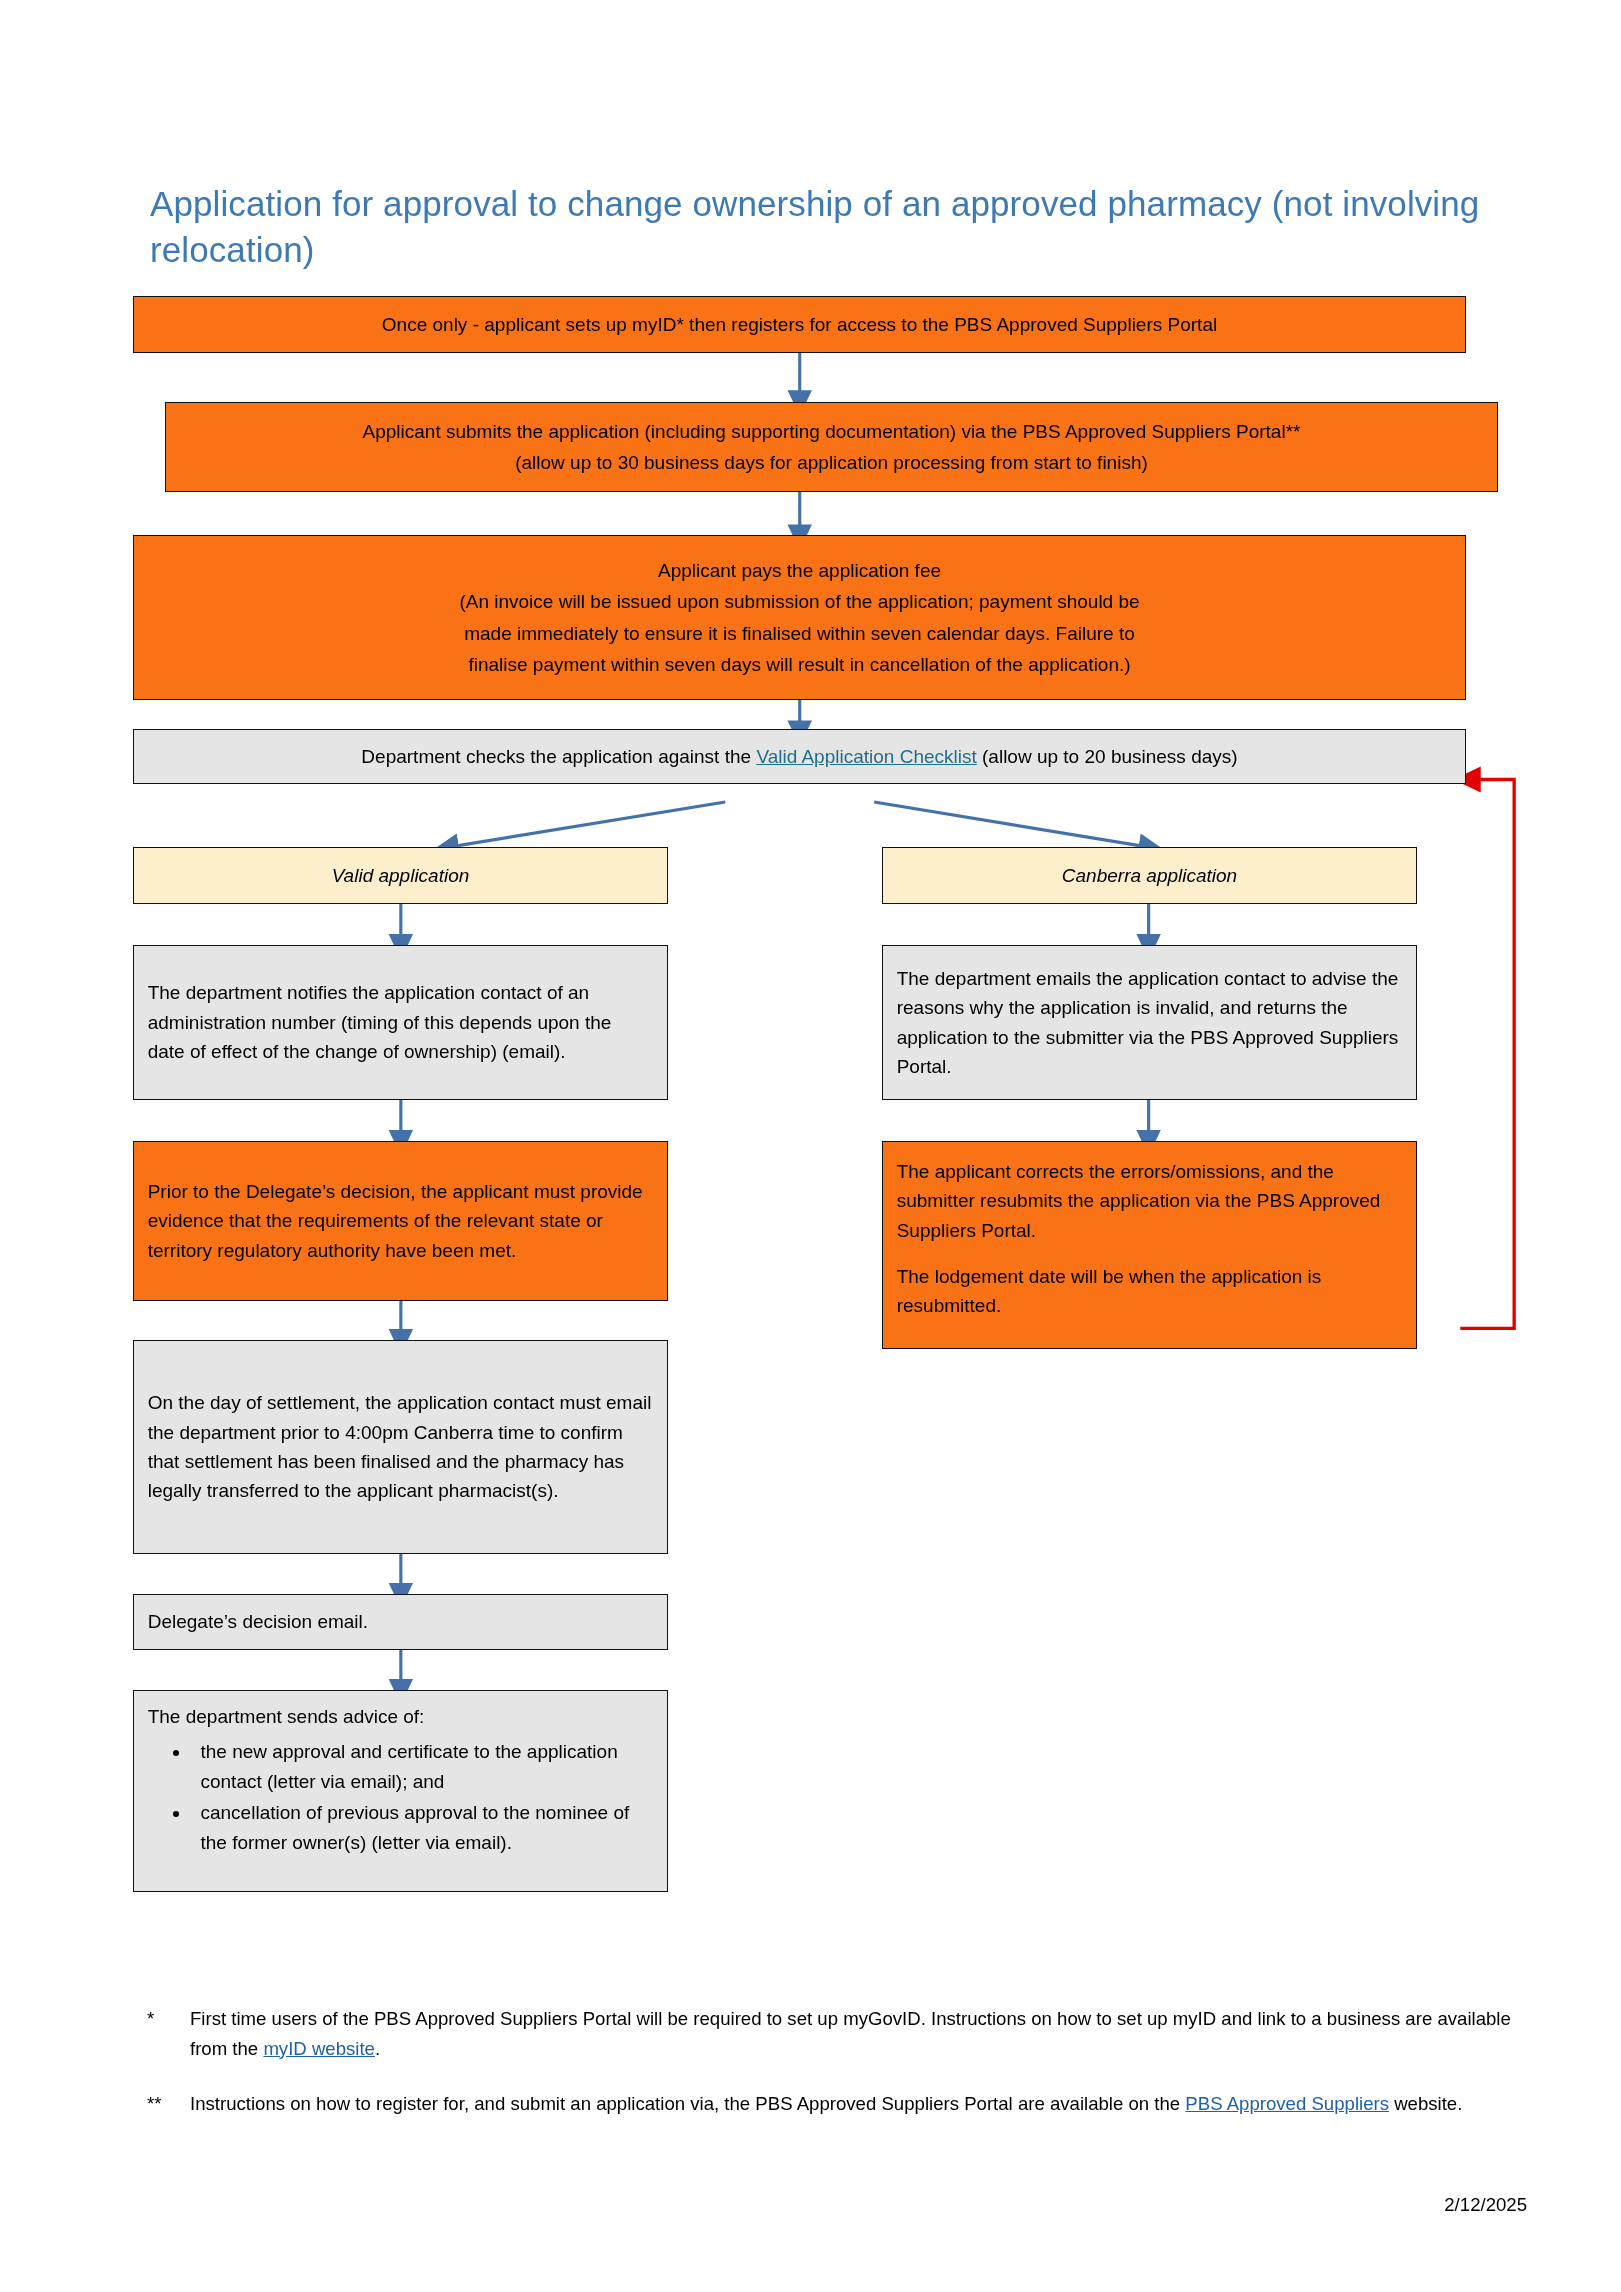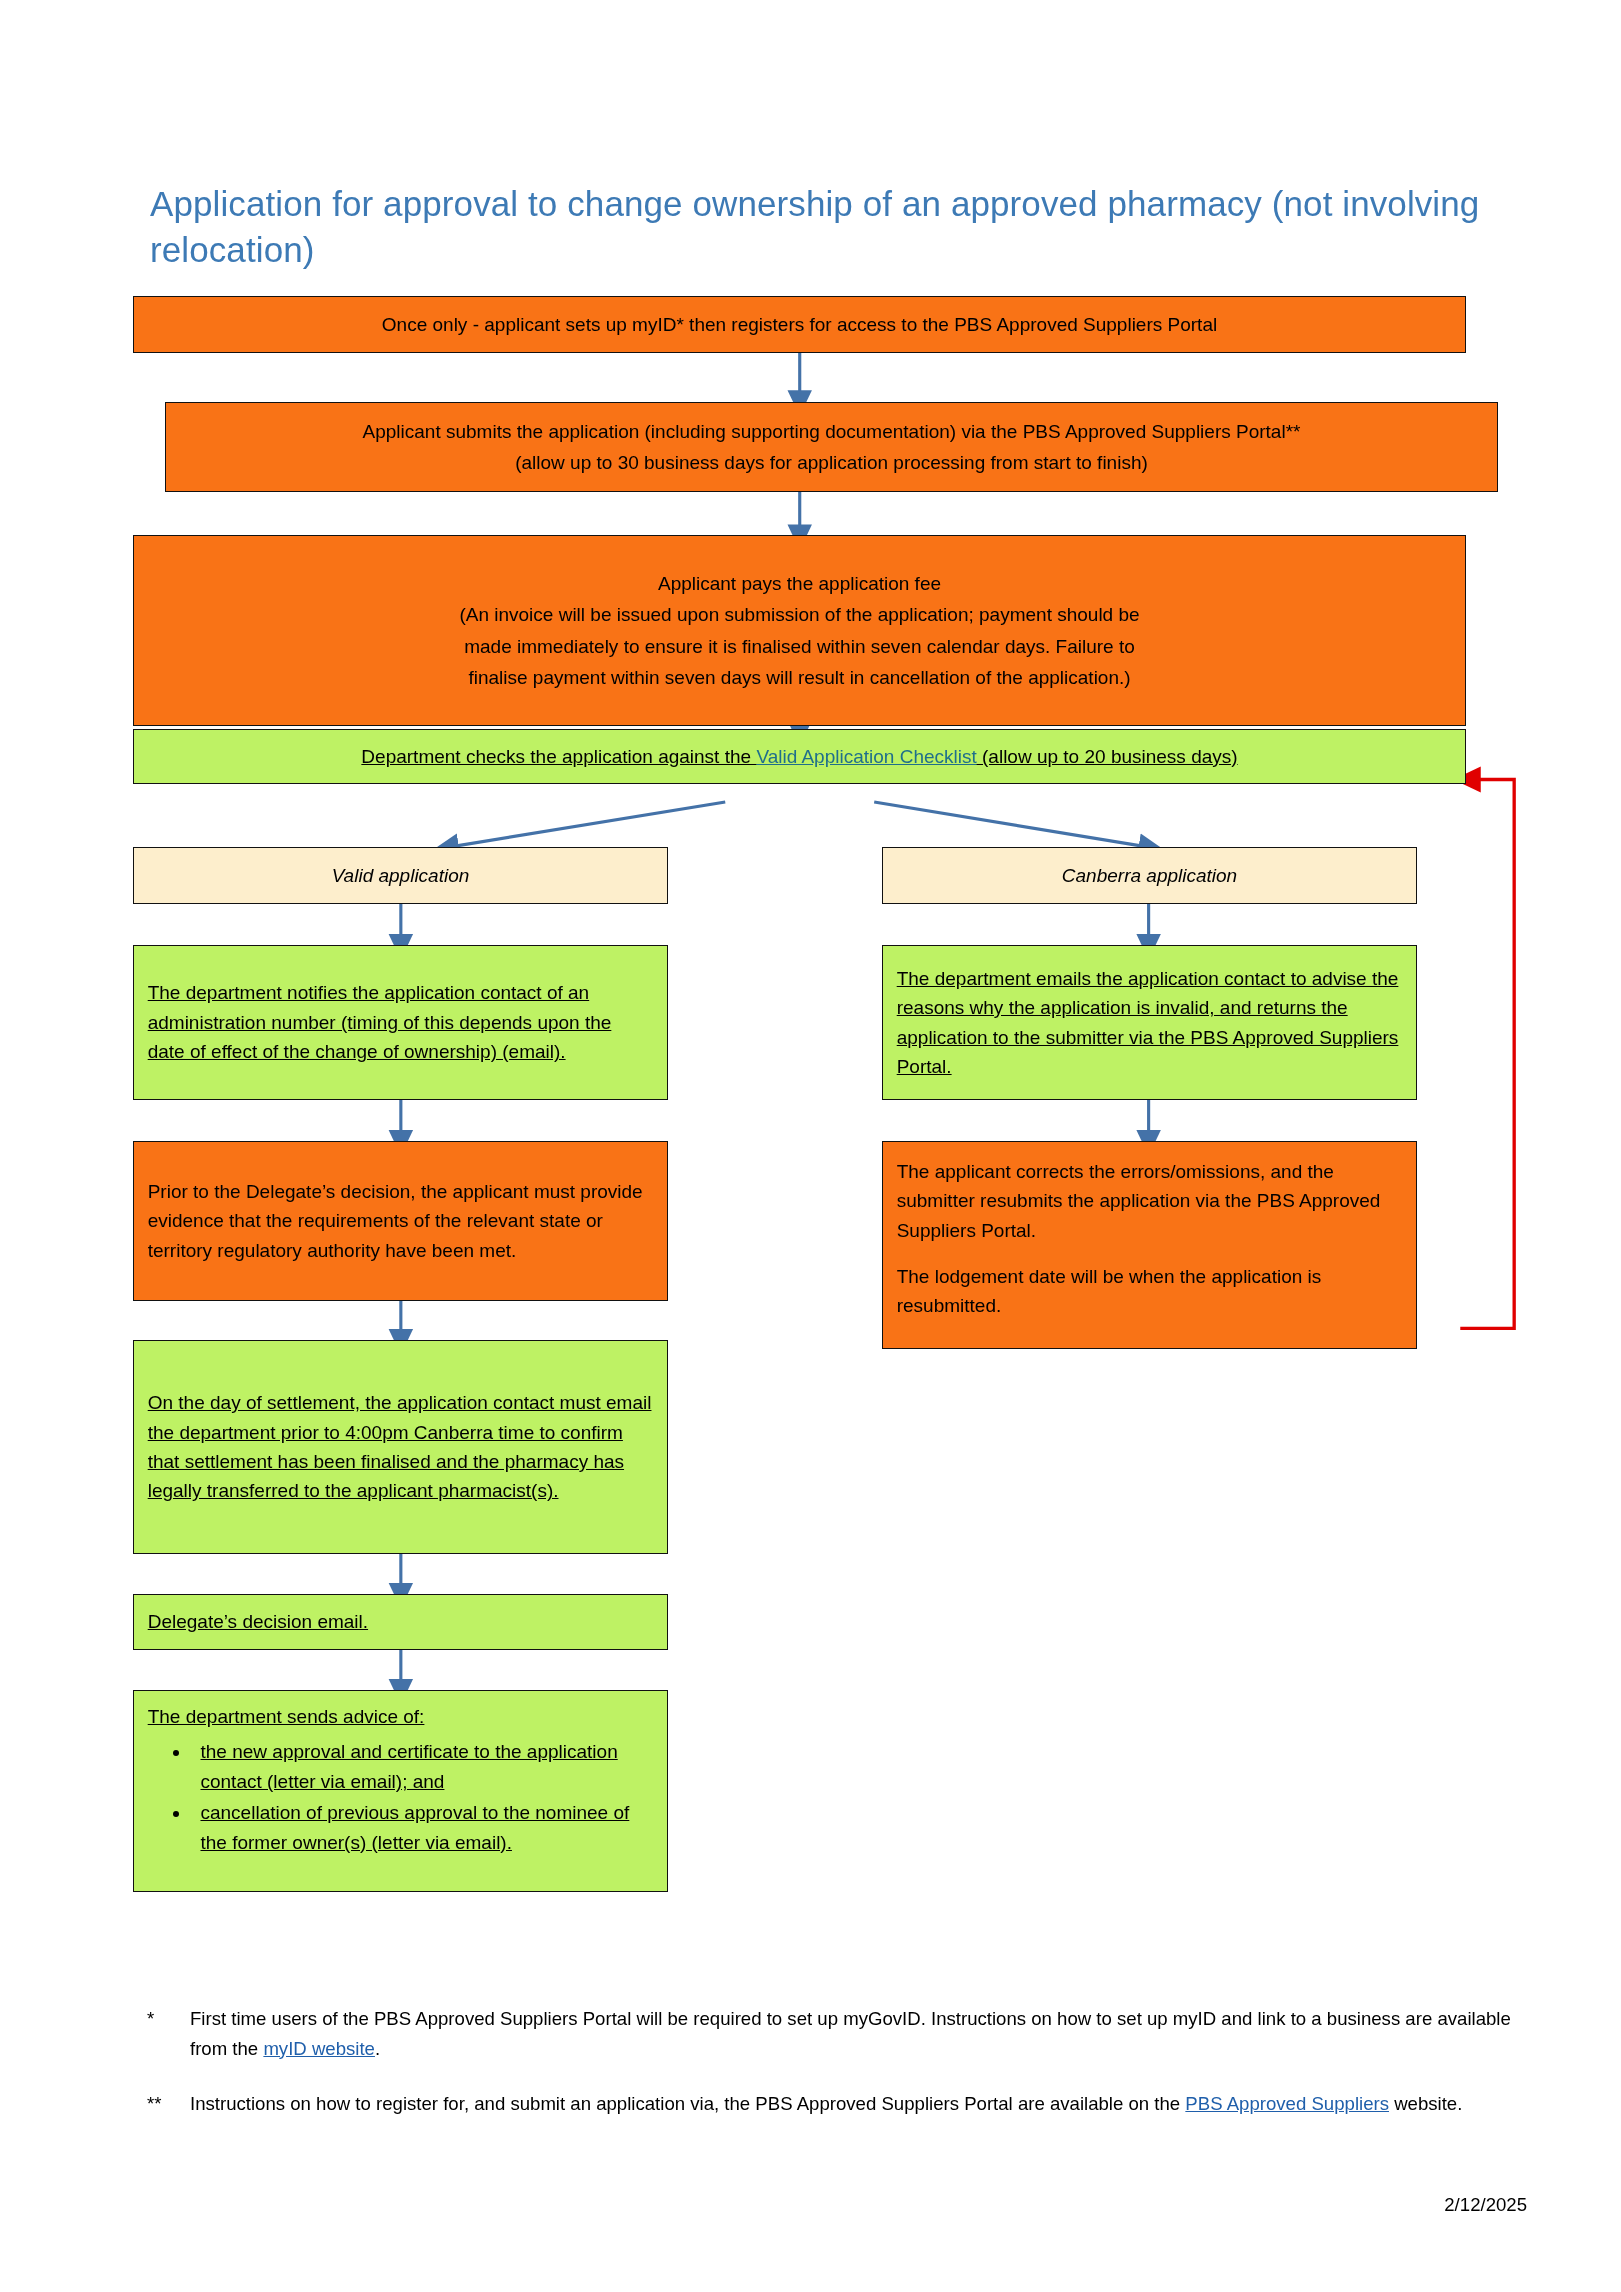--- a/index.html
+++ b/index.html
@@ -30,21 +30,21 @@
     box-sizing: border-box;
     font-size: 19px;
     line-height: 1.55;
     color: #000;
     padding: 8.8px 13.7px;
     display: flex;
     flex-direction: column;
     justify-content: center;
   }
   .fill-blue   { background: #f97316; }
-  .fill-gold   { background: #bef264; text-decoration: underline; }
+  .fill-gold   { background: #e5e5e5; }
   .fill-cream  { background: #fdeecc; }
 
   .center { text-align: center; align-items: center; }
   .left   { text-align: left; }
   .italic { font-style: italic; }
 
   .box p { margin: 0; }
   .box p + p { margin-top: 16.7px; }
 
   .link-teal {
@@ -119,21 +119,21 @@
 
   <div class="box fill-blue center" style="left:133px; top:296px; width:1333px; height:57px;">
     <p>Once only - applicant sets up myID* then registers for access to the PBS Approved Suppliers Portal</p>
   </div>
 
   <div class="box fill-blue center" style="left:133px; top:402px; width:1333px; height:90px;margin-left:32px;">
     <p>Applicant submits the application (including supporting documentation) via the PBS Approved Suppliers Portal**</p>
     <p style="margin-top:2px">(allow up to 30 business days for application processing from start to finish)</p>
   </div>
 
-  <div class="box fill-blue center" style="left:133px; top:535px; width:1333px; height:191px;">
+  <div class="box fill-blue center" style="left:133px; top:535px; width:1333px; height:165px;">
     <p>Applicant pays the application fee</p>
     <p style="margin-top:2px">(An invoice will be issued upon submission of the application; payment should be</p>
     <p style="margin-top:2px">made immediately to ensure it is finalised within seven calendar days. Failure to</p>
     <p style="margin-top:2px">finalise payment within seven days will result in cancellation of the application.)</p>
   </div>
 
   <div class="box fill-gold center" style="left:133px; top:729px; width:1333px; height:55px;">
     <p><span>Department checks the application against the </span><a class="link-teal" href="#">Valid Application Checklist</a><span> (allow up to 20 business days)</span></p>
   </div>
 

